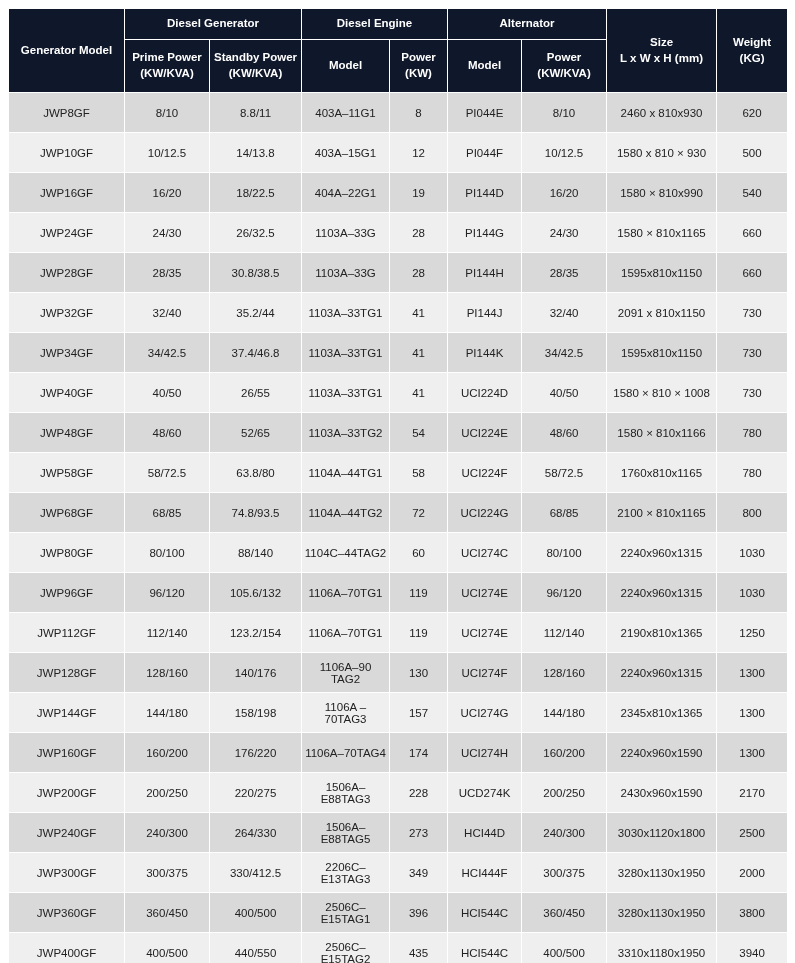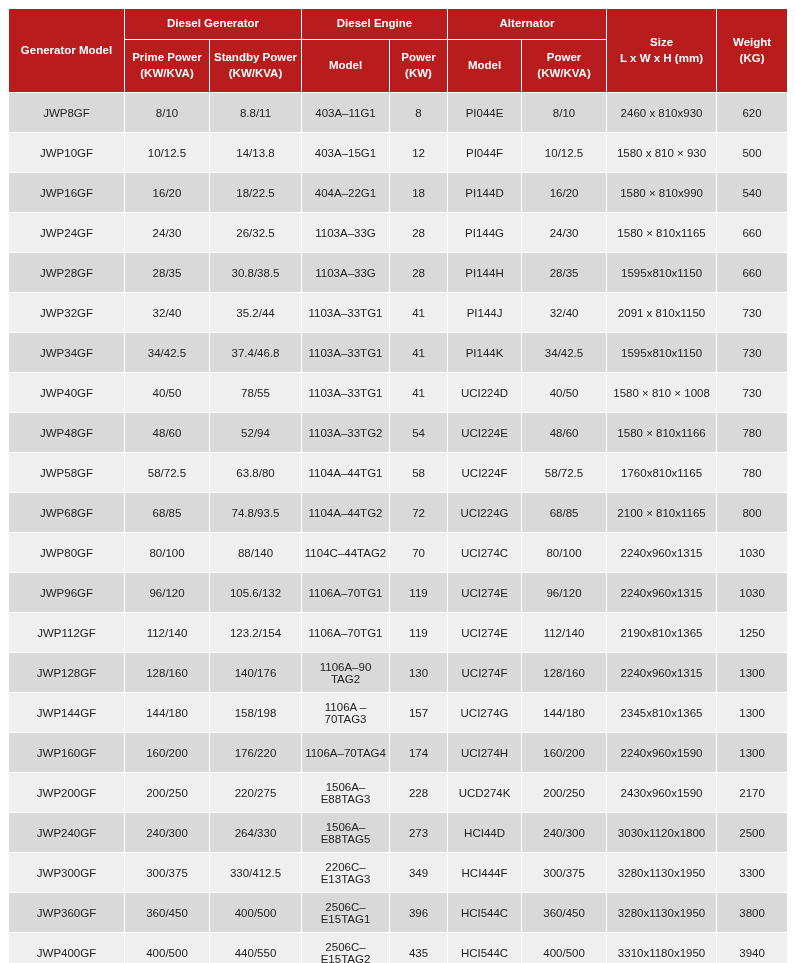--- a/index.html
+++ b/index.html
@@ -16,21 +16,21 @@
     width: 795px;
     box-sizing: border-box;
     padding: 8px 8px 0 8px;
   }
   table.spec {
     border-collapse: collapse;
     width: 779px;
     table-layout: fixed;
   }
   table.spec th {
-    background: #b91c1c;
+    background: #0f172a;
     color: #ffffff;
     font-weight: bold;
     font-size: 11.5px;
     text-align: center;
     vertical-align: middle;
     border: 1px solid #ffffff;
     line-height: 1.35;
     padding: 4px 2px;
   }
   table.spec th.group {
@@ -135,21 +135,21 @@
           <td>PI044F</td>
           <td>10/12.5</td>
           <td>1580 x 810 × 930</td>
           <td>500</td>
         </tr>
         <tr class="row-odd">
           <td class="model">JWP16GF</td>
           <td>16/20</td>
           <td>18/22.5</td>
           <td>404A–22G1</td>
-          <td>18</td>
+          <td>19</td>
           <td>PI144D</td>
           <td>16/20</td>
           <td>1580 × 810x990</td>
           <td>540</td>
         </tr>
         <tr class="row-even">
           <td class="model">JWP24GF</td>
           <td>24/30</td>
           <td>26/32.5</td>
           <td>1103A–33G</td>
@@ -188,32 +188,32 @@
           <td>1103A–33TG1</td>
           <td>41</td>
           <td>PI144K</td>
           <td>34/42.5</td>
           <td>1595x810x1150</td>
           <td>730</td>
         </tr>
         <tr class="row-even">
           <td class="model">JWP40GF</td>
           <td>40/50</td>
-          <td>78/55</td>
+          <td>26/55</td>
           <td>1103A–33TG1</td>
           <td>41</td>
           <td>UCI224D</td>
           <td>40/50</td>
           <td>1580 × 810 × 1008</td>
           <td>730</td>
         </tr>
         <tr class="row-odd">
           <td class="model">JWP48GF</td>
           <td>48/60</td>
-          <td>52/94</td>
+          <td>52/65</td>
           <td>1103A–33TG2</td>
           <td>54</td>
           <td>UCI224E</td>
           <td>48/60</td>
           <td>1580 × 810x1166</td>
           <td>780</td>
         </tr>
         <tr class="row-even">
           <td class="model">JWP58GF</td>
           <td>58/72.5</td>
@@ -234,21 +234,21 @@
           <td>UCI224G</td>
           <td>68/85</td>
           <td>2100 × 810x1165</td>
           <td>800</td>
         </tr>
         <tr class="row-even">
           <td class="model">JWP80GF</td>
           <td>80/100</td>
           <td>88/140</td>
           <td>1104C–44TAG2</td>
-          <td>70</td>
+          <td>60</td>
           <td>UCI274C</td>
           <td>80/100</td>
           <td>2240x960x1315</td>
           <td>1030</td>
         </tr>
         <tr class="row-odd">
           <td class="model">JWP96GF</td>
           <td>96/120</td>
           <td>105.6/132</td>
           <td>1106A–70TG1</td>
@@ -326,21 +326,21 @@
         </tr>
         <tr class="row-even">
           <td class="model">JWP300GF</td>
           <td>300/375</td>
           <td>330/412.5</td>
           <td>2206C–E13TAG3</td>
           <td>349</td>
           <td>HCI444F</td>
           <td>300/375</td>
           <td>3280x1130x1950</td>
-          <td>3300</td>
+          <td>2000</td>
         </tr>
         <tr class="row-odd">
           <td class="model">JWP360GF</td>
           <td>360/450</td>
           <td>400/500</td>
           <td>2506C–E15TAG1</td>
           <td>396</td>
           <td>HCI544C</td>
           <td>360/450</td>
           <td>3280x1130x1950</td>

